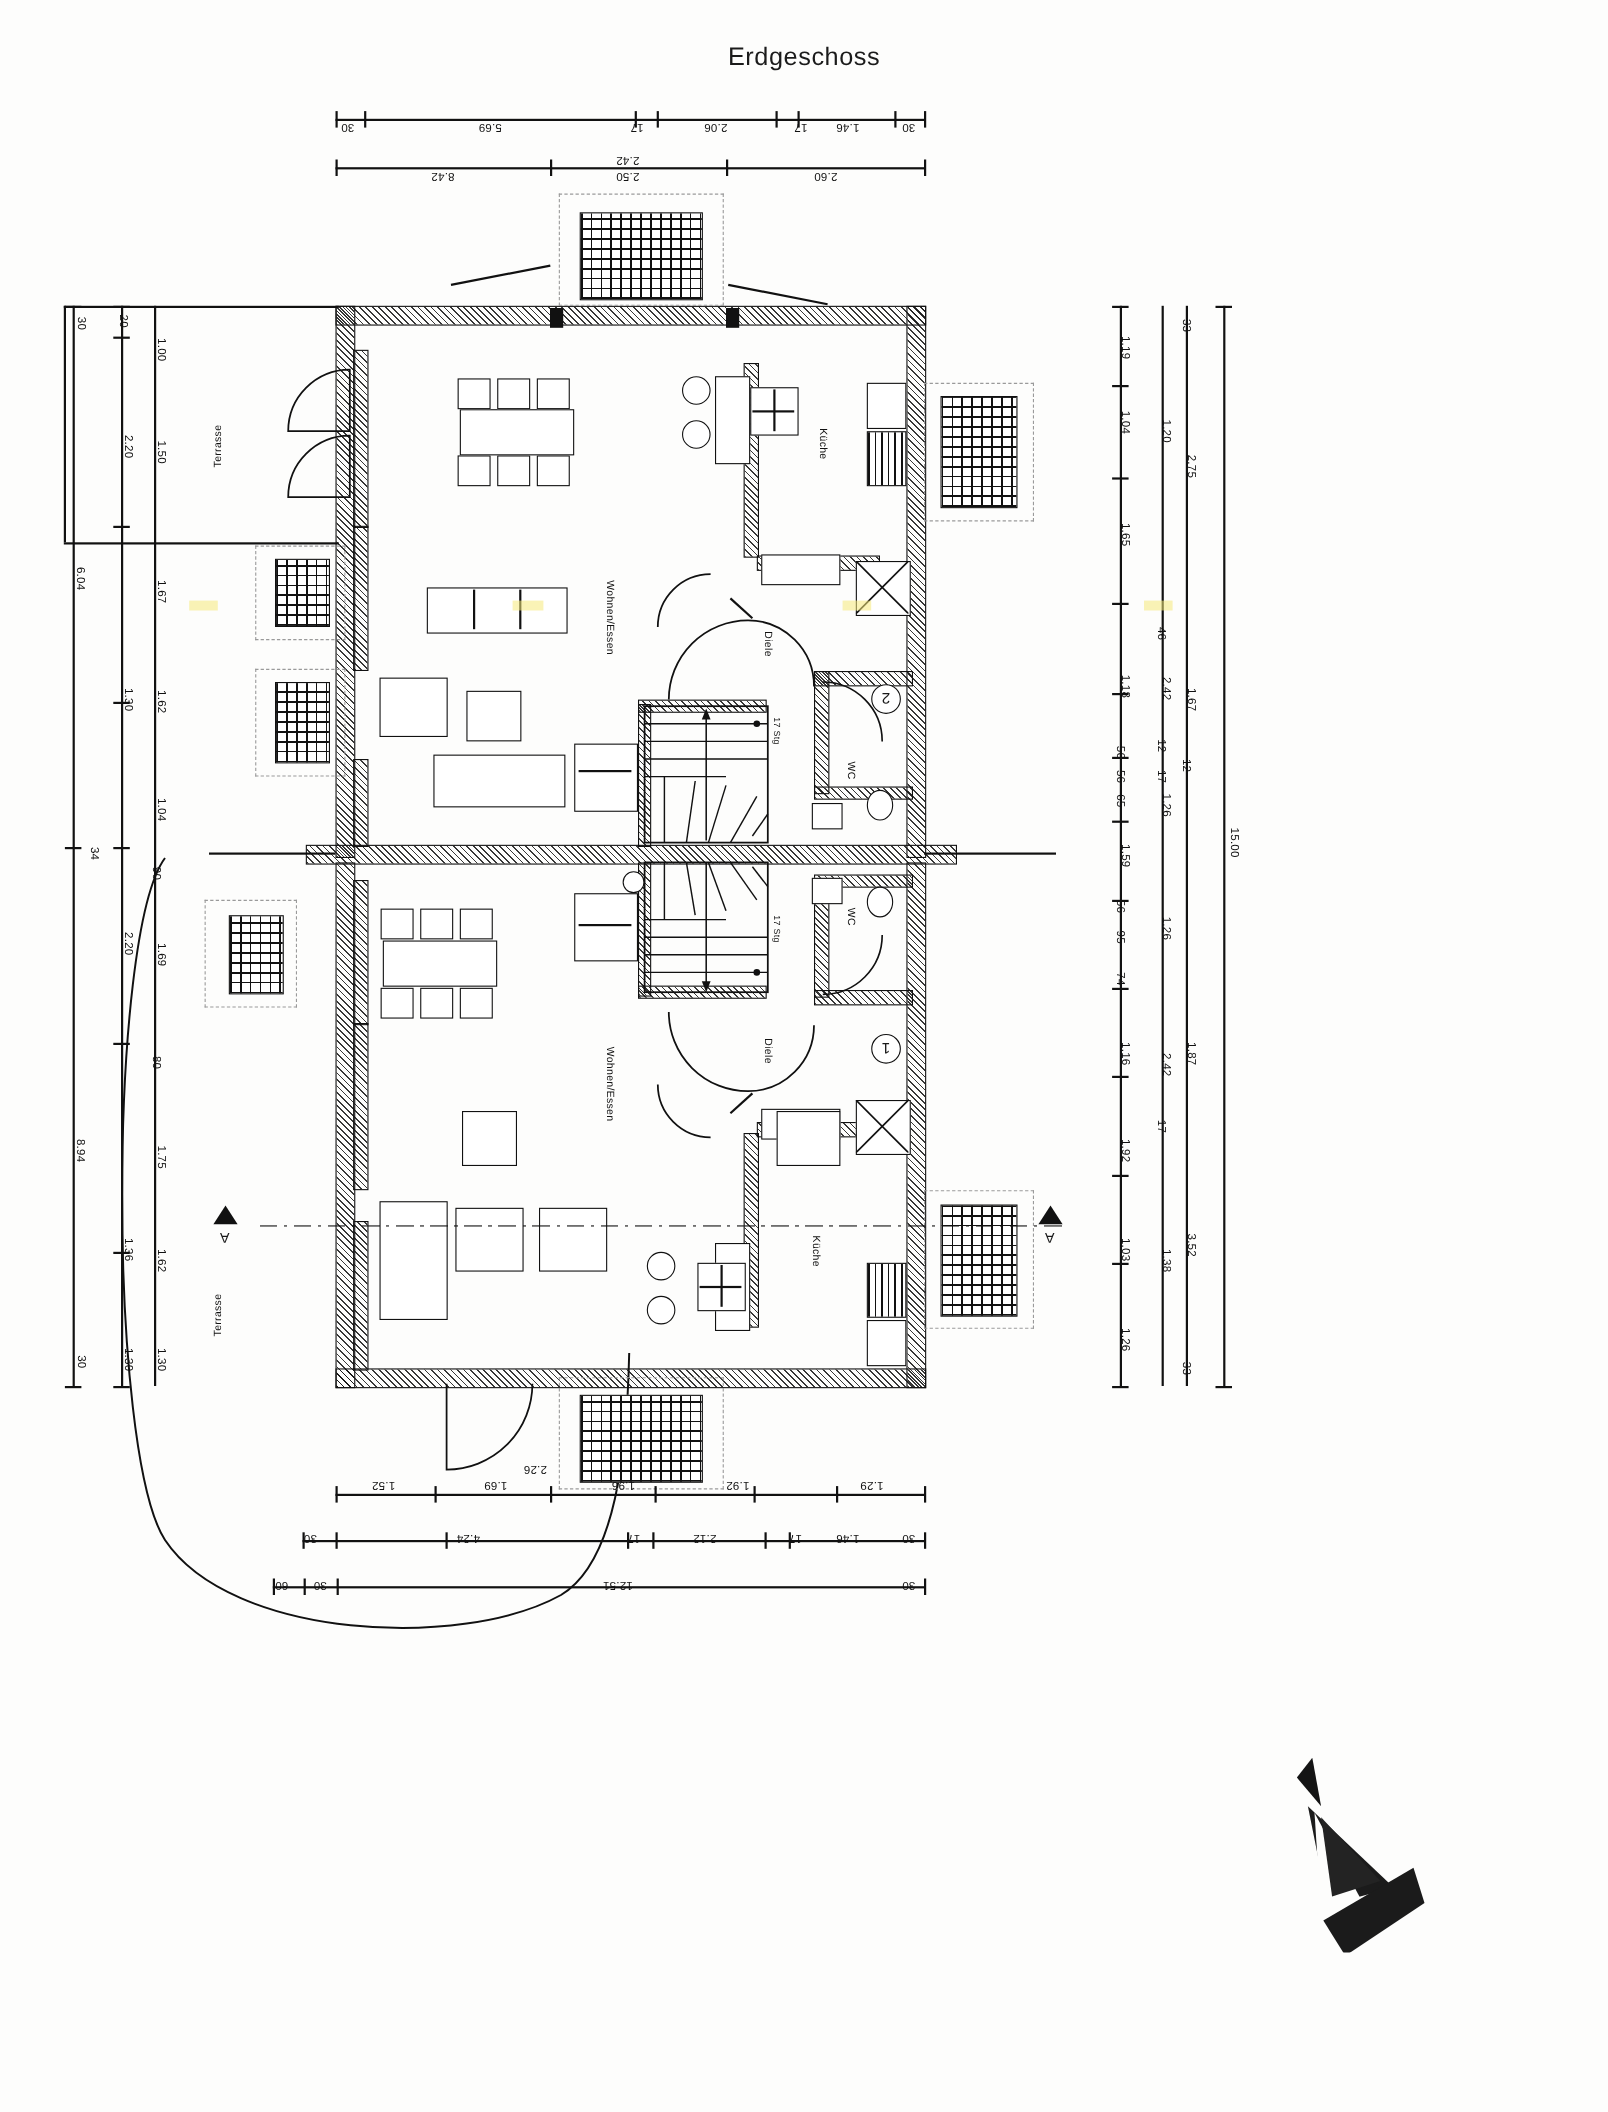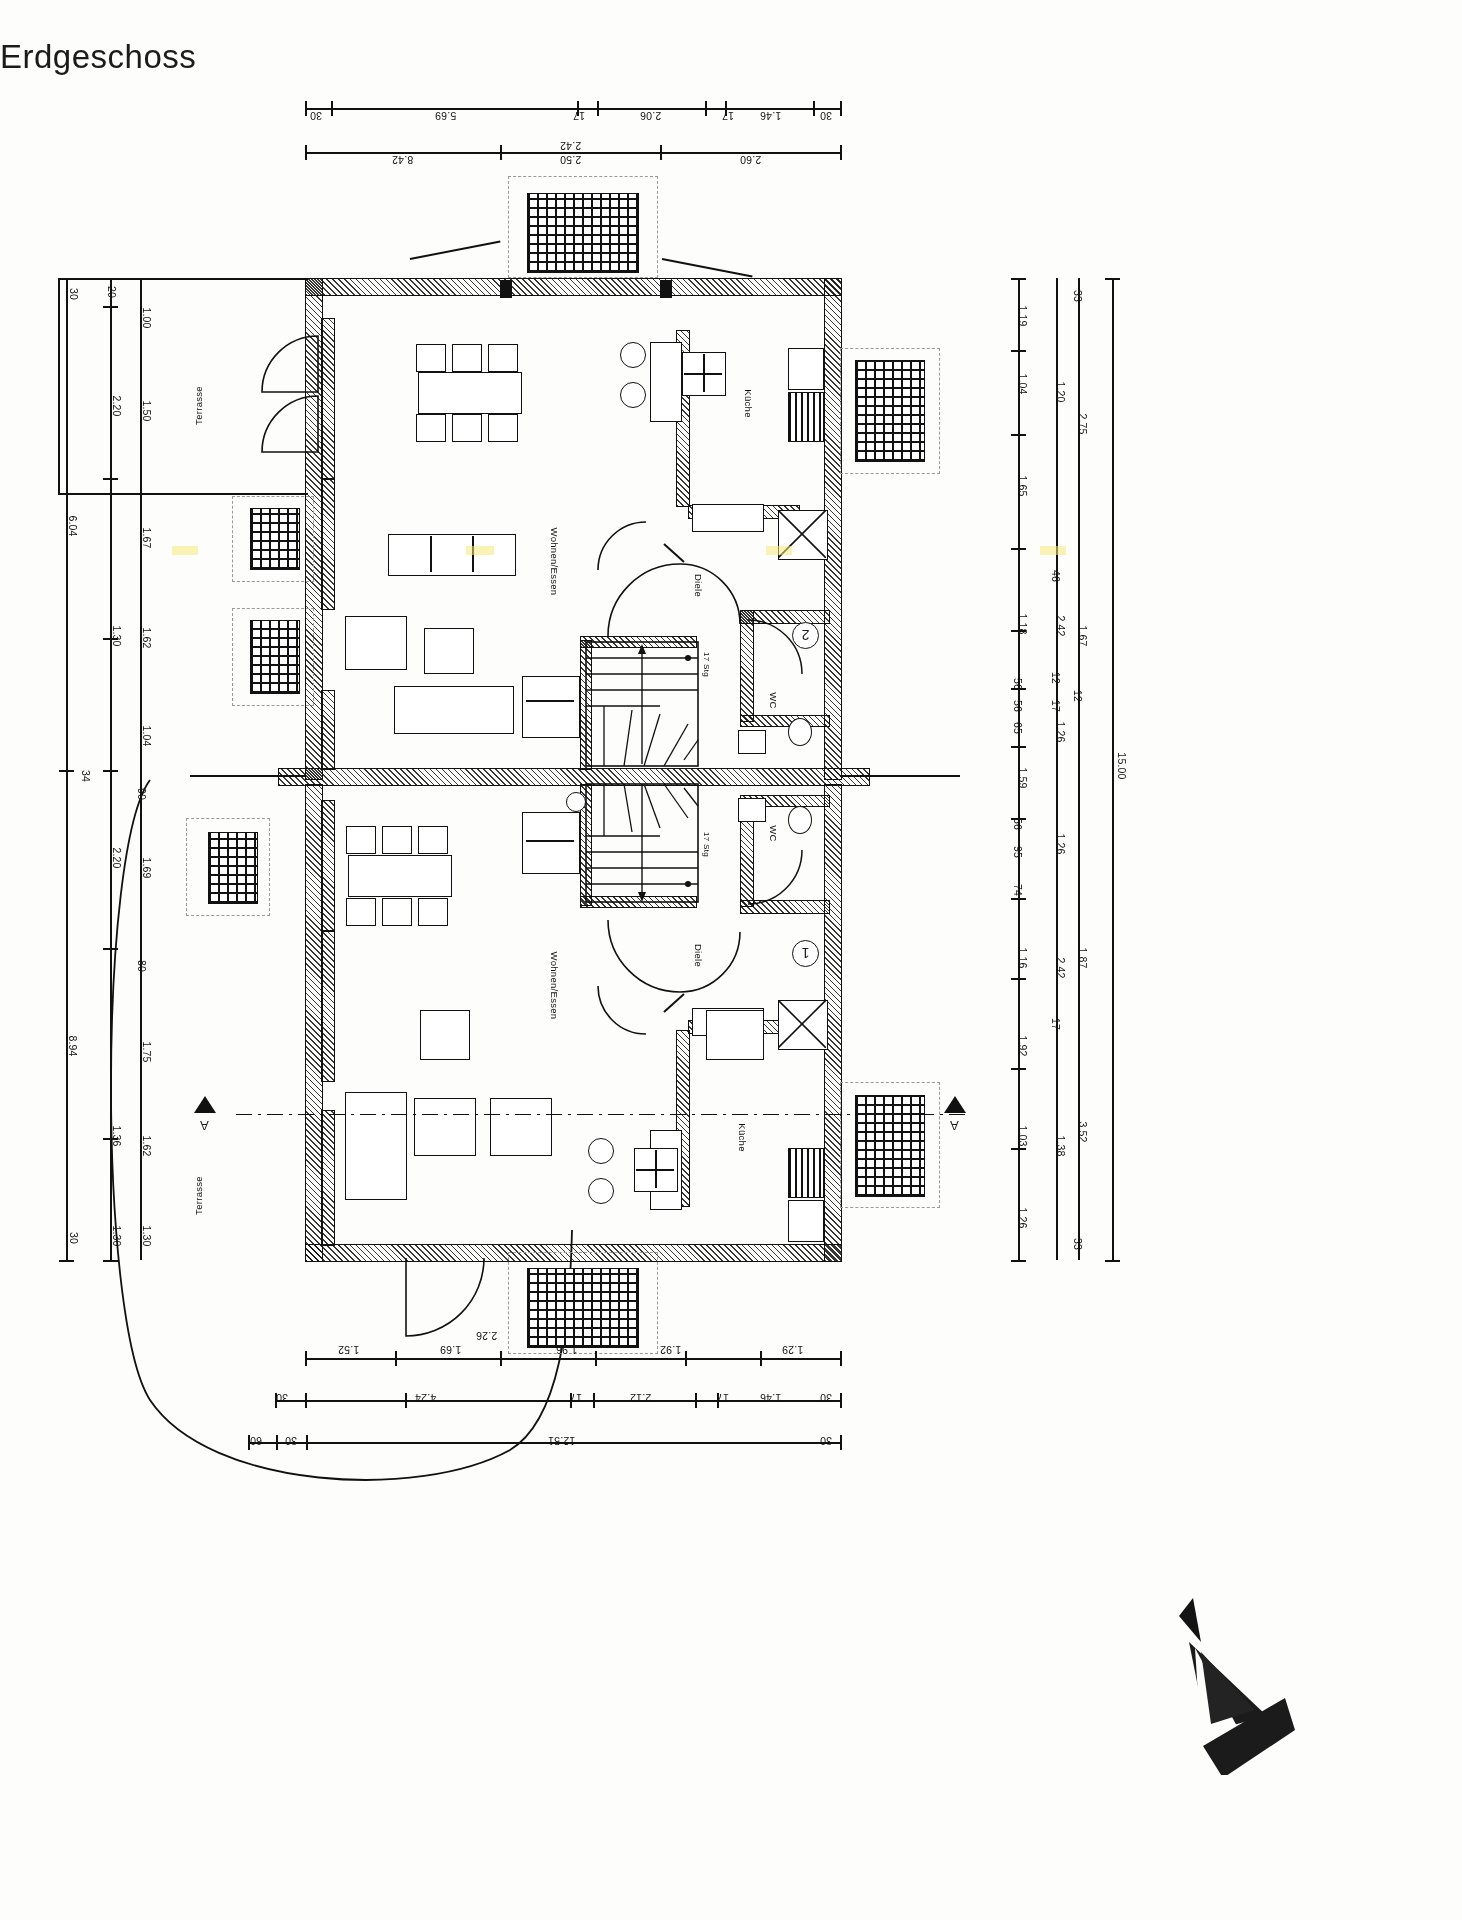--- a/index.html
+++ b/index.html
@@ -1,22 +1,22 @@
 <!DOCTYPE html>
 <html><head>
 <meta charset="utf-8">
 <style>
   html,body{margin:0;padding:0;background:#fff;}
   body{width:1462px;height:1920px;position:relative;
        font-family:"Liberation Sans","DejaVu Sans",sans-serif;color:#1a1a1a;}
   .page{position:absolute;inset:0;background:#fdfdfc;overflow:hidden;}
 
   
-  .title{position:absolute;left:0;right:0;top:38px;text-align:left;
-         font-size:33px;letter-spacing:.5px;font-weight:400;color:#1b1b1b;}
+  .title{position:absolute;left:0;right:0;top:38px;text-align:center;
+         font-size:23px;letter-spacing:.5px;font-weight:400;color:#1b1b1b;}
 
   
   .ln{position:absolute;background:#111;}
   .hl{height:1.6px;}
   .vl{width:1.6px;}
 
   
   .dimline{position:absolute;height:1.5px;background:#111;}
   .dimlineV{position:absolute;width:1.5px;background:#111;}
   .tick{position:absolute;width:1.6px;height:15px;background:#111;top:-7px;}

